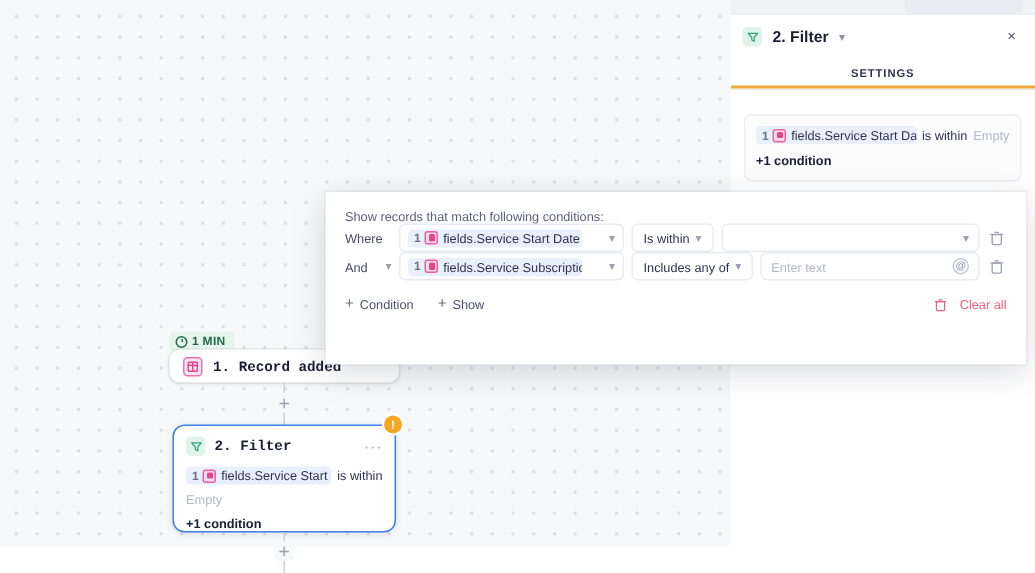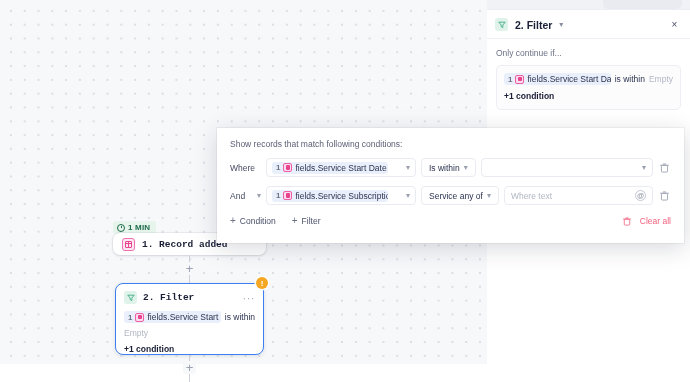--- a/index.html
+++ b/index.html
@@ -133,21 +133,21 @@
   .sum-more { font-size: 8.5px; font-weight: 700; color: #1a1f36; margin-top: 6px; }
 
   
   .modal {
     position: absolute; left: 217px; top: 128px; width: 467px; height: 115px;
     background: #fff; border-radius: 0;
     box-shadow: 0 5px 22px rgba(25,30,55,.17), 0 0 0 1px rgba(30,35,60,.05);
     padding: 11px 13px 0 13px;
   }
   .modal-title { font-size: 8.5px; color: #5b6176; }
-  .row { display: flex; align-items: center; gap: 5px; margin-top: 9px; }
+  .row { display: flex; align-items: center; gap: 5px; }
   .conj {
     width: 31px; flex: 0 0 auto; font-size: 8.5px; color: #454b60;
     display: flex; align-items: center; gap: 3px;
   }
   .field-sel {
     flex: 0 0 auto; width: 150px; height: 19px; border: 1px solid #e9ebf1; border-radius: 4px;
     background: #fff; display: flex; align-items: center; padding: 0 5px; gap: 4px; cursor: pointer;
   }
   .field-sel .chip { max-width: 116px; }
   .sel-chev { margin-left: auto; color: #9aa0b0; font-size: 8px; }
@@ -237,24 +237,24 @@
         <svg width="8" height="8" viewBox="0 0 10 10">
             <path d="M1 1.5h8L6 5v3.2L4 7V5z" fill="none" stroke="#2fa37a" stroke-width="1" stroke-linejoin="round"></path>
           </svg>
       </span>
       <span class="rp-title">2. Filter</span>
       <span class="chev">▾</span>
       <span class="close-btn">×</span>
     </div>
 
     <div class="tabs">
+      <div class="tab active">SETTINGS</div>
     </div>
 
     <div class="rp-body">
-      <div class="only-if">Only continue if...</div>
       <div class="sum-box">
         <div class="sum-line">
           <span class="chip">
             <span class="num">1</span>
             <span class="fld-ic"></span>
             <span>fields.Service Start Date</span>
           </span>
           <span class="op-txt">is within</span>
           <span class="sum-empty">Empty</span>
         </div>
@@ -303,43 +303,43 @@
       <span class="field-sel">
         <span class="chip">
           <span class="num">1</span>
           <span class="fld-ic"></span>
           <span>fields.Service Subscriptions.I...</span>
 
         </span>
         <span class="sel-chev">▾</span>
       </span>
       <span class="op-sel">
-        <span>Service any of</span>
+        <span>Includes any of</span>
         <span class="sel-chev">▾</span>
       </span>
       <span class="val-sel">
-        <span>Where text</span>
+        <span>Enter text</span>
         <span class="at-ic">@</span>
       </span>
       <span class="trash-btn">
         <svg width="9" height="10" viewBox="0 0 10 11">
             <rect x="1.6" y="2.6" width="6.8" height="7.4" rx="1" fill="none" stroke="#9aa0b0" stroke-width="1"></rect>
             <path d="M.6 2.4h8.8M3.8 1h2.4" stroke="#9aa0b0" stroke-width="1" stroke-linecap="round"></path>
           </svg>
       </span>
     </div>
 
     <div class="modal-foot">
       <span class="addbtn">
         <span class="p">+</span>
         <span>Condition</span>
       </span>
       <span class="addbtn">
         <span class="p">+</span>
-        <span>Filter</span>
+        <span>Show</span>
       </span>
       <span class="clear-all">
         <svg width="8" height="9" viewBox="0 0 10 11">
             <rect x="1.6" y="2.6" width="6.8" height="7.4" rx="1" fill="none" stroke="#f2607f" stroke-width="1"></rect>
             <path d="M.6 2.4h8.8M3.8 1h2.4" stroke="#f2607f" stroke-width="1" stroke-linecap="round"></path>
           </svg>
         <span>Clear all</span>
       </span>
     </div>
   </div>

